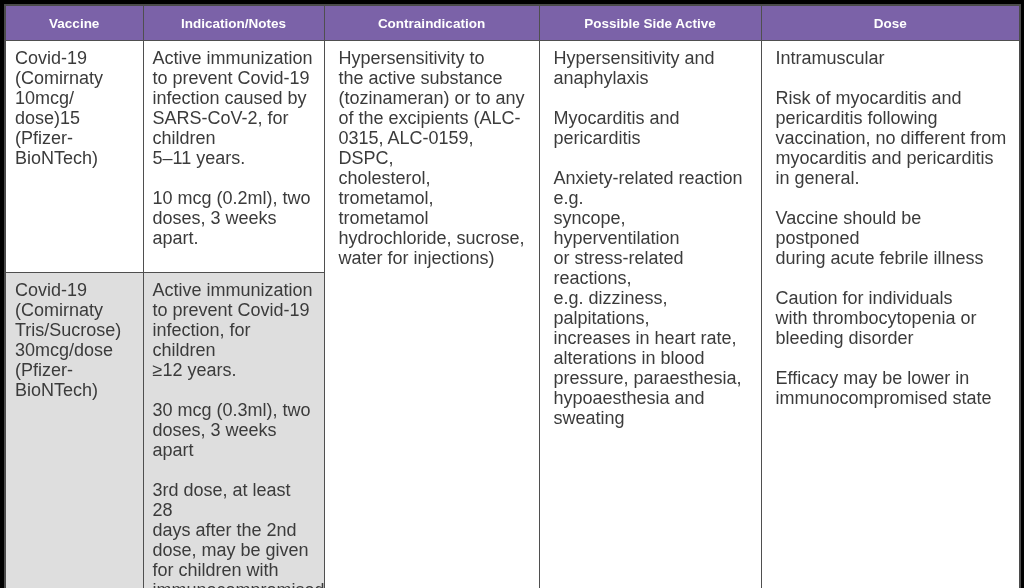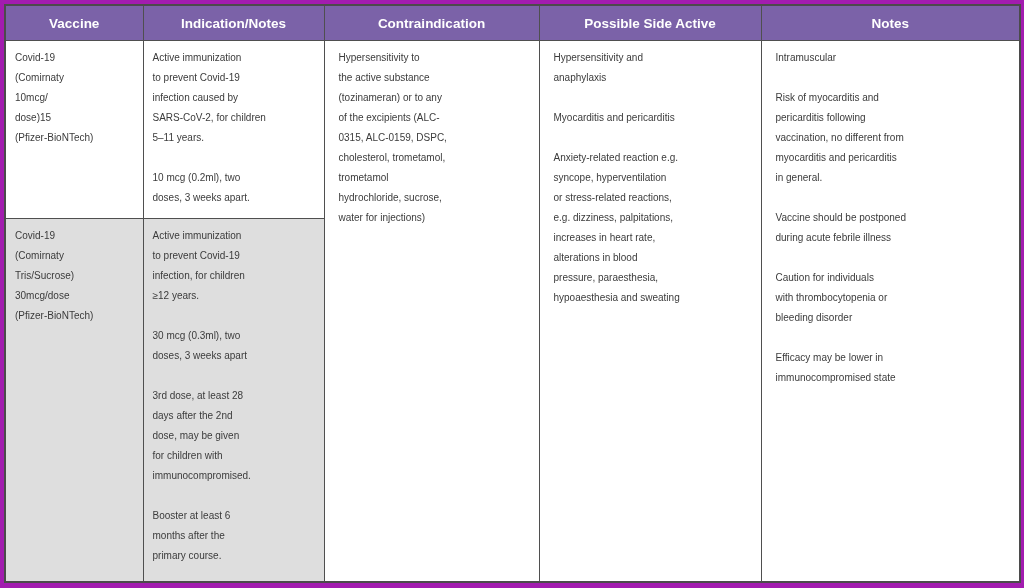--- a/index.html
+++ b/index.html
@@ -5,21 +5,21 @@
   html, body {
     margin: 0;
     padding: 0;
     background: #ffffff;
     font-family: "Liberation Sans", sans-serif;
   }
   .page {
     width: 1024px;
     height: 588px;
     position: relative;
-    background: #a21caf;
+    background: #000000;
   }
   table.vaccine-table {
     position: absolute;
     left: 4px;
     top: 4px;
     width: 1015px;
     height: 579px;
     border-collapse: collapse;
     table-layout: fixed;
     border: 2px solid #4b4b4b;
@@ -33,22 +33,22 @@
     color: #ffffff;
     font-size: 13.5px;
     font-weight: bold;
     text-align: center;
     vertical-align: middle;
     height: 30px;
     padding: 2px 4px;
   }
   td.cell {
     vertical-align: top;
-    padding: 7px 10px 9px 9px;
-    font-size: 10px;
+    padding: 7px 10px 24px 9px;
+    font-size: 18px;
     line-height: 20px;
     color: #3b3b3b;
     background: #ffffff;
     white-space: pre-line;
     overflow: hidden;
   }
   td.cell.pad-wide { padding-left: 14px; }
   td.cell.gray { background: #dedede; }
   tr.row-1 { height: 178px; }
 </style>
@@ -63,21 +63,21 @@
       <col style="width:215px">
       <col style="width:222px">
       <col style="width:259px">
     </colgroup>
     <thead>
       <tr>
         <th class="hdr">Vaccine</th>
         <th class="hdr">Indication/Notes</th>
         <th class="hdr">Contraindication</th>
         <th class="hdr">Possible Side Active</th>
-        <th class="hdr">Notes</th>
+        <th class="hdr">Dose</th>
       </tr>
     </thead>
     <tbody>
       <tr class="row-1">
         <td class="cell">Covid-19
 (Comirnaty
 10mcg/
 dose)15
 (Pfizer-BioNTech)</td>
         <td class="cell">Active immunization

